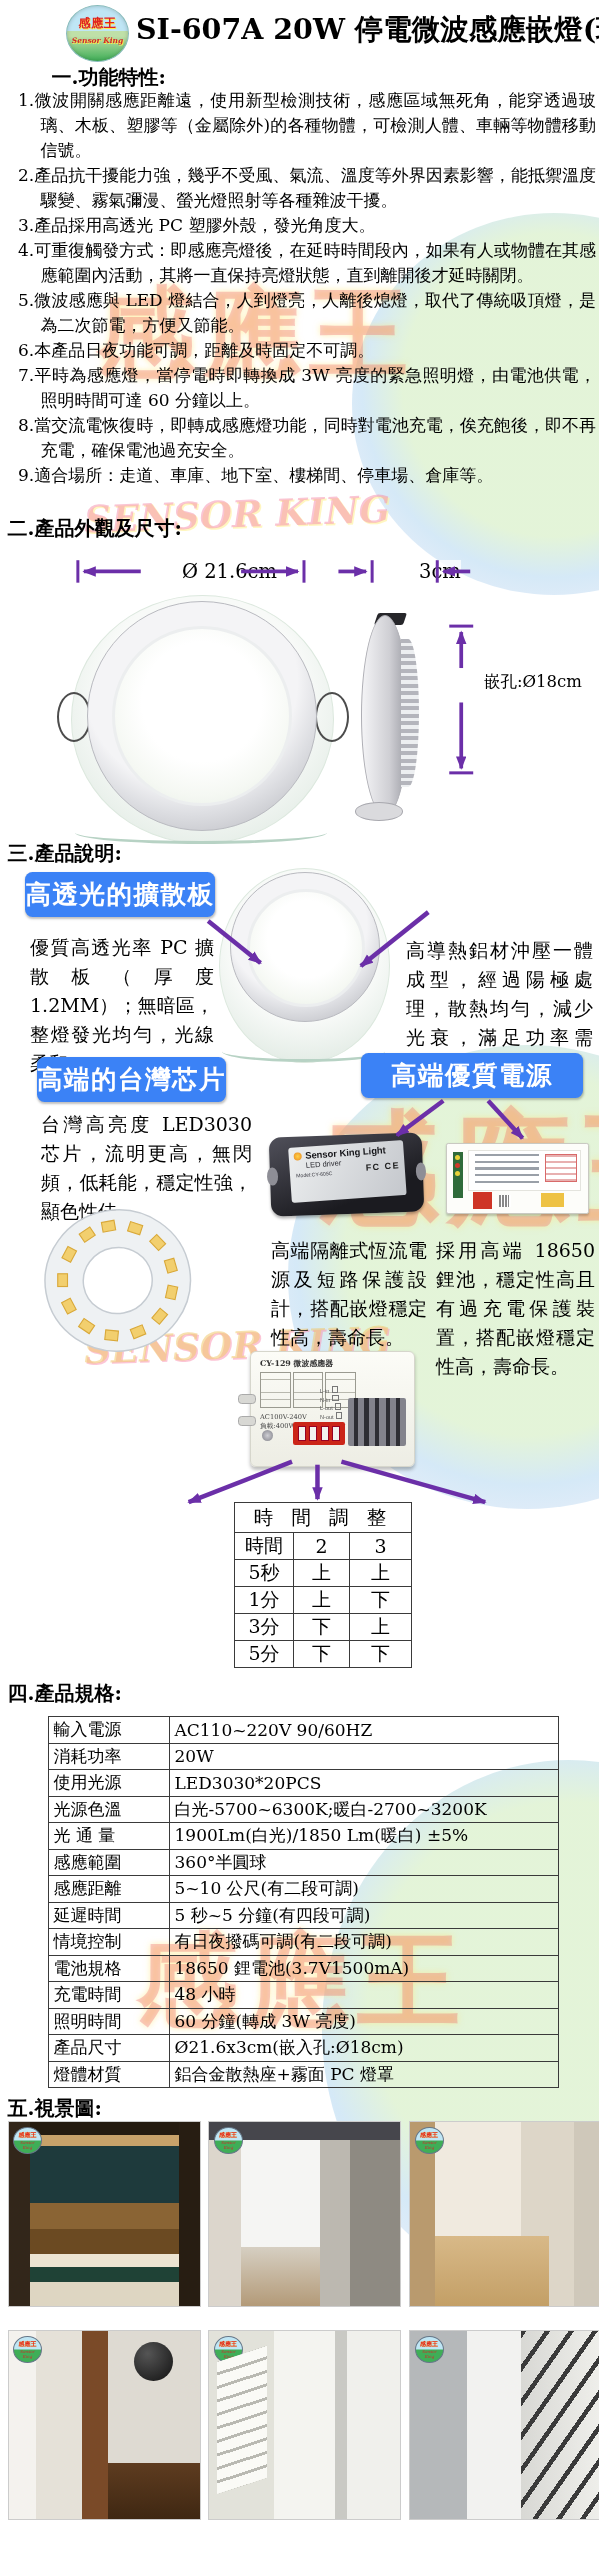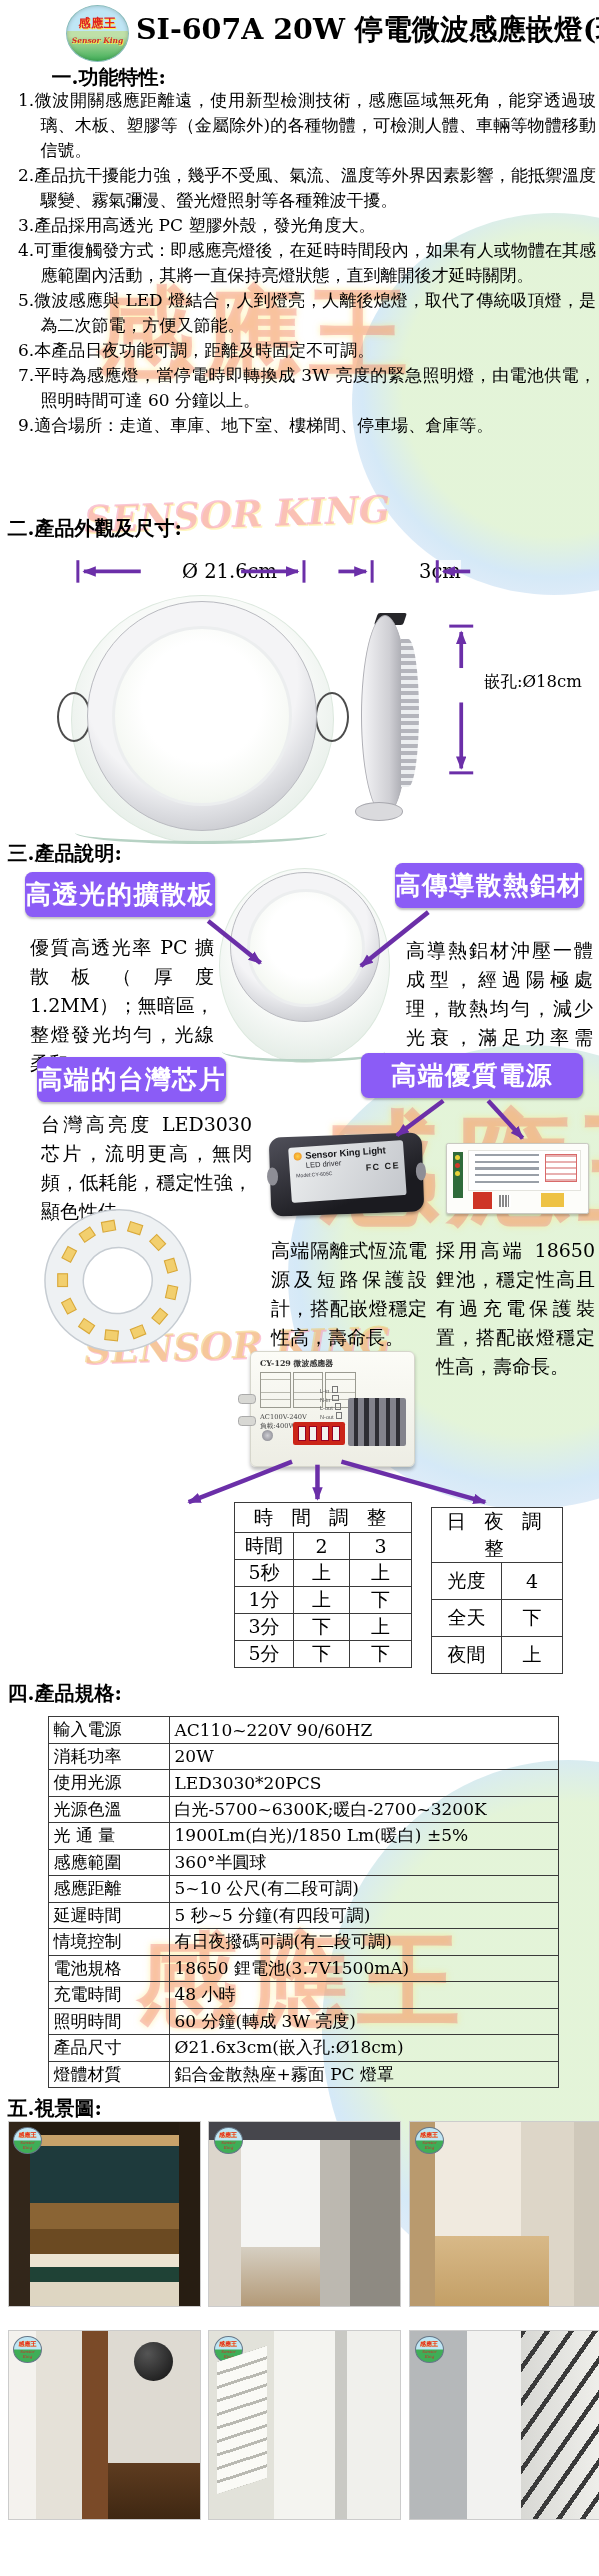--- a/index.html
+++ b/index.html
@@ -25,21 +25,21 @@
      text-shadow:0.7px 0.7px 0 #ffe94a;}
   .title{position:absolute;left:136px;top:10.5px;width:458px;font-size:28.5px;font-weight:bold;
      white-space:nowrap;z-index:2;}
   
   .h1{position:absolute;left:7.5px;font-size:20px;font-weight:bold;z-index:2;}
   .feat{position:absolute;left:18px;top:88px;width:578px;z-index:2;}
   .feat .item{font-size:17px;line-height:25px;text-align:justify;
      padding-left:22.5px;text-indent:-22.5px;}
   .para{position:absolute;font-size:19px;line-height:29px;text-align:justify;z-index:2;}
   
-  .pbox{position:absolute;background:#8b5cf6;color:#fff;border-radius:7.5px;
+  .pbox{position:absolute;background:#3b82f6;color:#fff;border-radius:7.5px;
      display:flex;align-items:center;justify-content:center;font-size:25.5px;font-weight:bold;
      letter-spacing:1.5px;z-index:3;box-shadow:0.7px 1.5px 2.2px rgba(0,0,0,.25);}
   
   .lampF{position:absolute;z-index:1;}
   .plate{position:absolute;border-radius:50%;
      background:radial-gradient(circle at 50% 40%, #f8faf8 52%, #e6eee8 78%, #cfe0d4 100%);
      border:0.7px solid #dce8de;}
   .ring{position:absolute;border-radius:50%;
      background:radial-gradient(circle at 45% 35%, #f4f4f6 0 55%, #dddee2 68%, #c6c7cc 82%, #e9eaed 94%);
      border:0.7px solid #b9bac0;}
@@ -166,20 +166,21 @@
 
   <div class="h1" style="top:64px;margin-left:44px;">一.功能特性:</div>
   <div class="feat">
     <div class="item">1.微波開關感應距離遠，使用新型檢測技術，感應區域無死角，能穿透過玻璃、木板、塑膠等（金屬除外)的各種物體，可檢測人體、車輛等物體移動信號。</div>
     <div class="item">2.產品抗干擾能力強，幾乎不受風、氣流、溫度等外界因素影響，能抵禦溫度驟變、霧氣彌漫、螢光燈照射等各種雜波干擾。</div>
     <div class="item">3.產品採用高透光 PC 塑膠外殼，發光角度大。</div>
     <div class="item">4.可重復觸發方式：即感應亮燈後，在延時時間段內，如果有人或物體在其感應範圍內活動，其將一直保持亮燈狀態，直到離開後才延時關閉。</div>
     <div class="item">5.微波感應與 LED 燈結合，人到燈亮，人離後熄燈，取代了傳統吸頂燈，是為二次節電，方便又節能。</div>
     <div class="item">6.本產品日夜功能可調，距離及時固定不可調。</div>
     <div class="item">7.平時為感應燈，當停電時即轉換成 3W 亮度的緊急照明燈，由電池供電，照明時間可達 60 分鐘以上。</div>
+    <div class="item">8.當交流電恢復時，即轉成感應燈功能，同時對電池充電，俟充飽後，即不再充電，確保電池過充安全。</div>
     <div class="item">9.適合場所：走道、車庫、地下室、樓梯間、停車場、倉庫等。</div>
   </div>
 
   <div class="h1" style="top:515px;">二.產品外觀及尺寸:</div>
   <div class="dimlabel" style="left:146px;top:560px;">Ø 21.6cm</div>
   <div class="dimlabel" style="left:383px;top:560px;">3cm</div>
   <div class="dimlabel" style="left:448px;top:671px;font-size:16.5px;">嵌孔:Ø18cm</div>
 
   <div class="lampF" style="left:66px;top:589px;width:273px;height:259px;">
     <div class="plate" style="left:4.5px;top:6px;width:261px;height:247px;"></div>
@@ -193,21 +194,20 @@
   <div class="lampF" style="left:353px;top:613px;width:90px;height:211px;">
     <div class="side-top"></div>
     <div class="side-body"></div>
     <div class="side-fins"></div>
     <div class="side-foot"></div>
   </div>
 
   <div class="h1" style="top:840px;">三.產品說明:</div>
 
   <div class="pbox" style="left:25px;top:872px;width:190px;height:45px;">高透光的擴散板</div>
-  <div class="pbox" style="left:395px;top:863px;width:189px;height:45px;">高傳導散熱鋁材</div>
 
   <div class="lampF" style="left:216px;top:863px;width:175px;height:207px;">
     <div class="plate" style="left:3px;top:4.5px;width:169px;height:193px;"></div>
     <div class="ring" style="left:13.5px;top:9px;width:148px;height:148px;"></div>
     <div class="glass" style="left:31px;top:25.5px;width:112px;height:112px;"></div>
     <div class="gedge" style="left:6px;top:178px;width:163px;height:18px;"></div>
   </div>
 
   <div class="para" style="left:30px;top:933px;width:184px;">優質高透光率 PC 擴散板（厚度 1.2MM）；無暗區，整燈發光均勻，光線柔和。</div>
   <div class="para" style="left:406px;top:936px;width:187px;">高導熱鋁材沖壓一體成型，經過陽極處理，散熱均勻，減少光衰，滿足功率需求。</div>
@@ -323,39 +323,20 @@
           <td>上</td>
         </tr>
     <tr style="height:24px;">
           <td>5分</td>
           <td>下</td>
           <td>下</td>
         </tr>
   </tbody>
     </table>
 
-  <table class="adj" style="left:431px;top:1507px;width:132px;">
-    <tbody>
-        <tr>
-          <td colspan="2" class="hd" style="height:33px;">日 夜 調 整</td>
-        </tr>
-    <tr style="height:37px;">
-          <td style="width:69px;">光度</td>
-          <td>4</td>
-        </tr>
-    <tr style="height:37px;">
-          <td>全天</td>
-          <td>下</td>
-        </tr>
-    <tr style="height:37px;">
-          <td>夜間</td>
-          <td>上</td>
-        </tr>
-  </tbody>
-    </table>
 
   <div class="h1" style="top:1680px;">四.產品規格:</div>
   <table class="spec">
     <tbody>
         <tr>
           <td class="k">輸入電源</td>
           <td>AC110~220V  90/60HZ</td>
         </tr>
     <tr>
           <td class="k">消耗功率</td>

